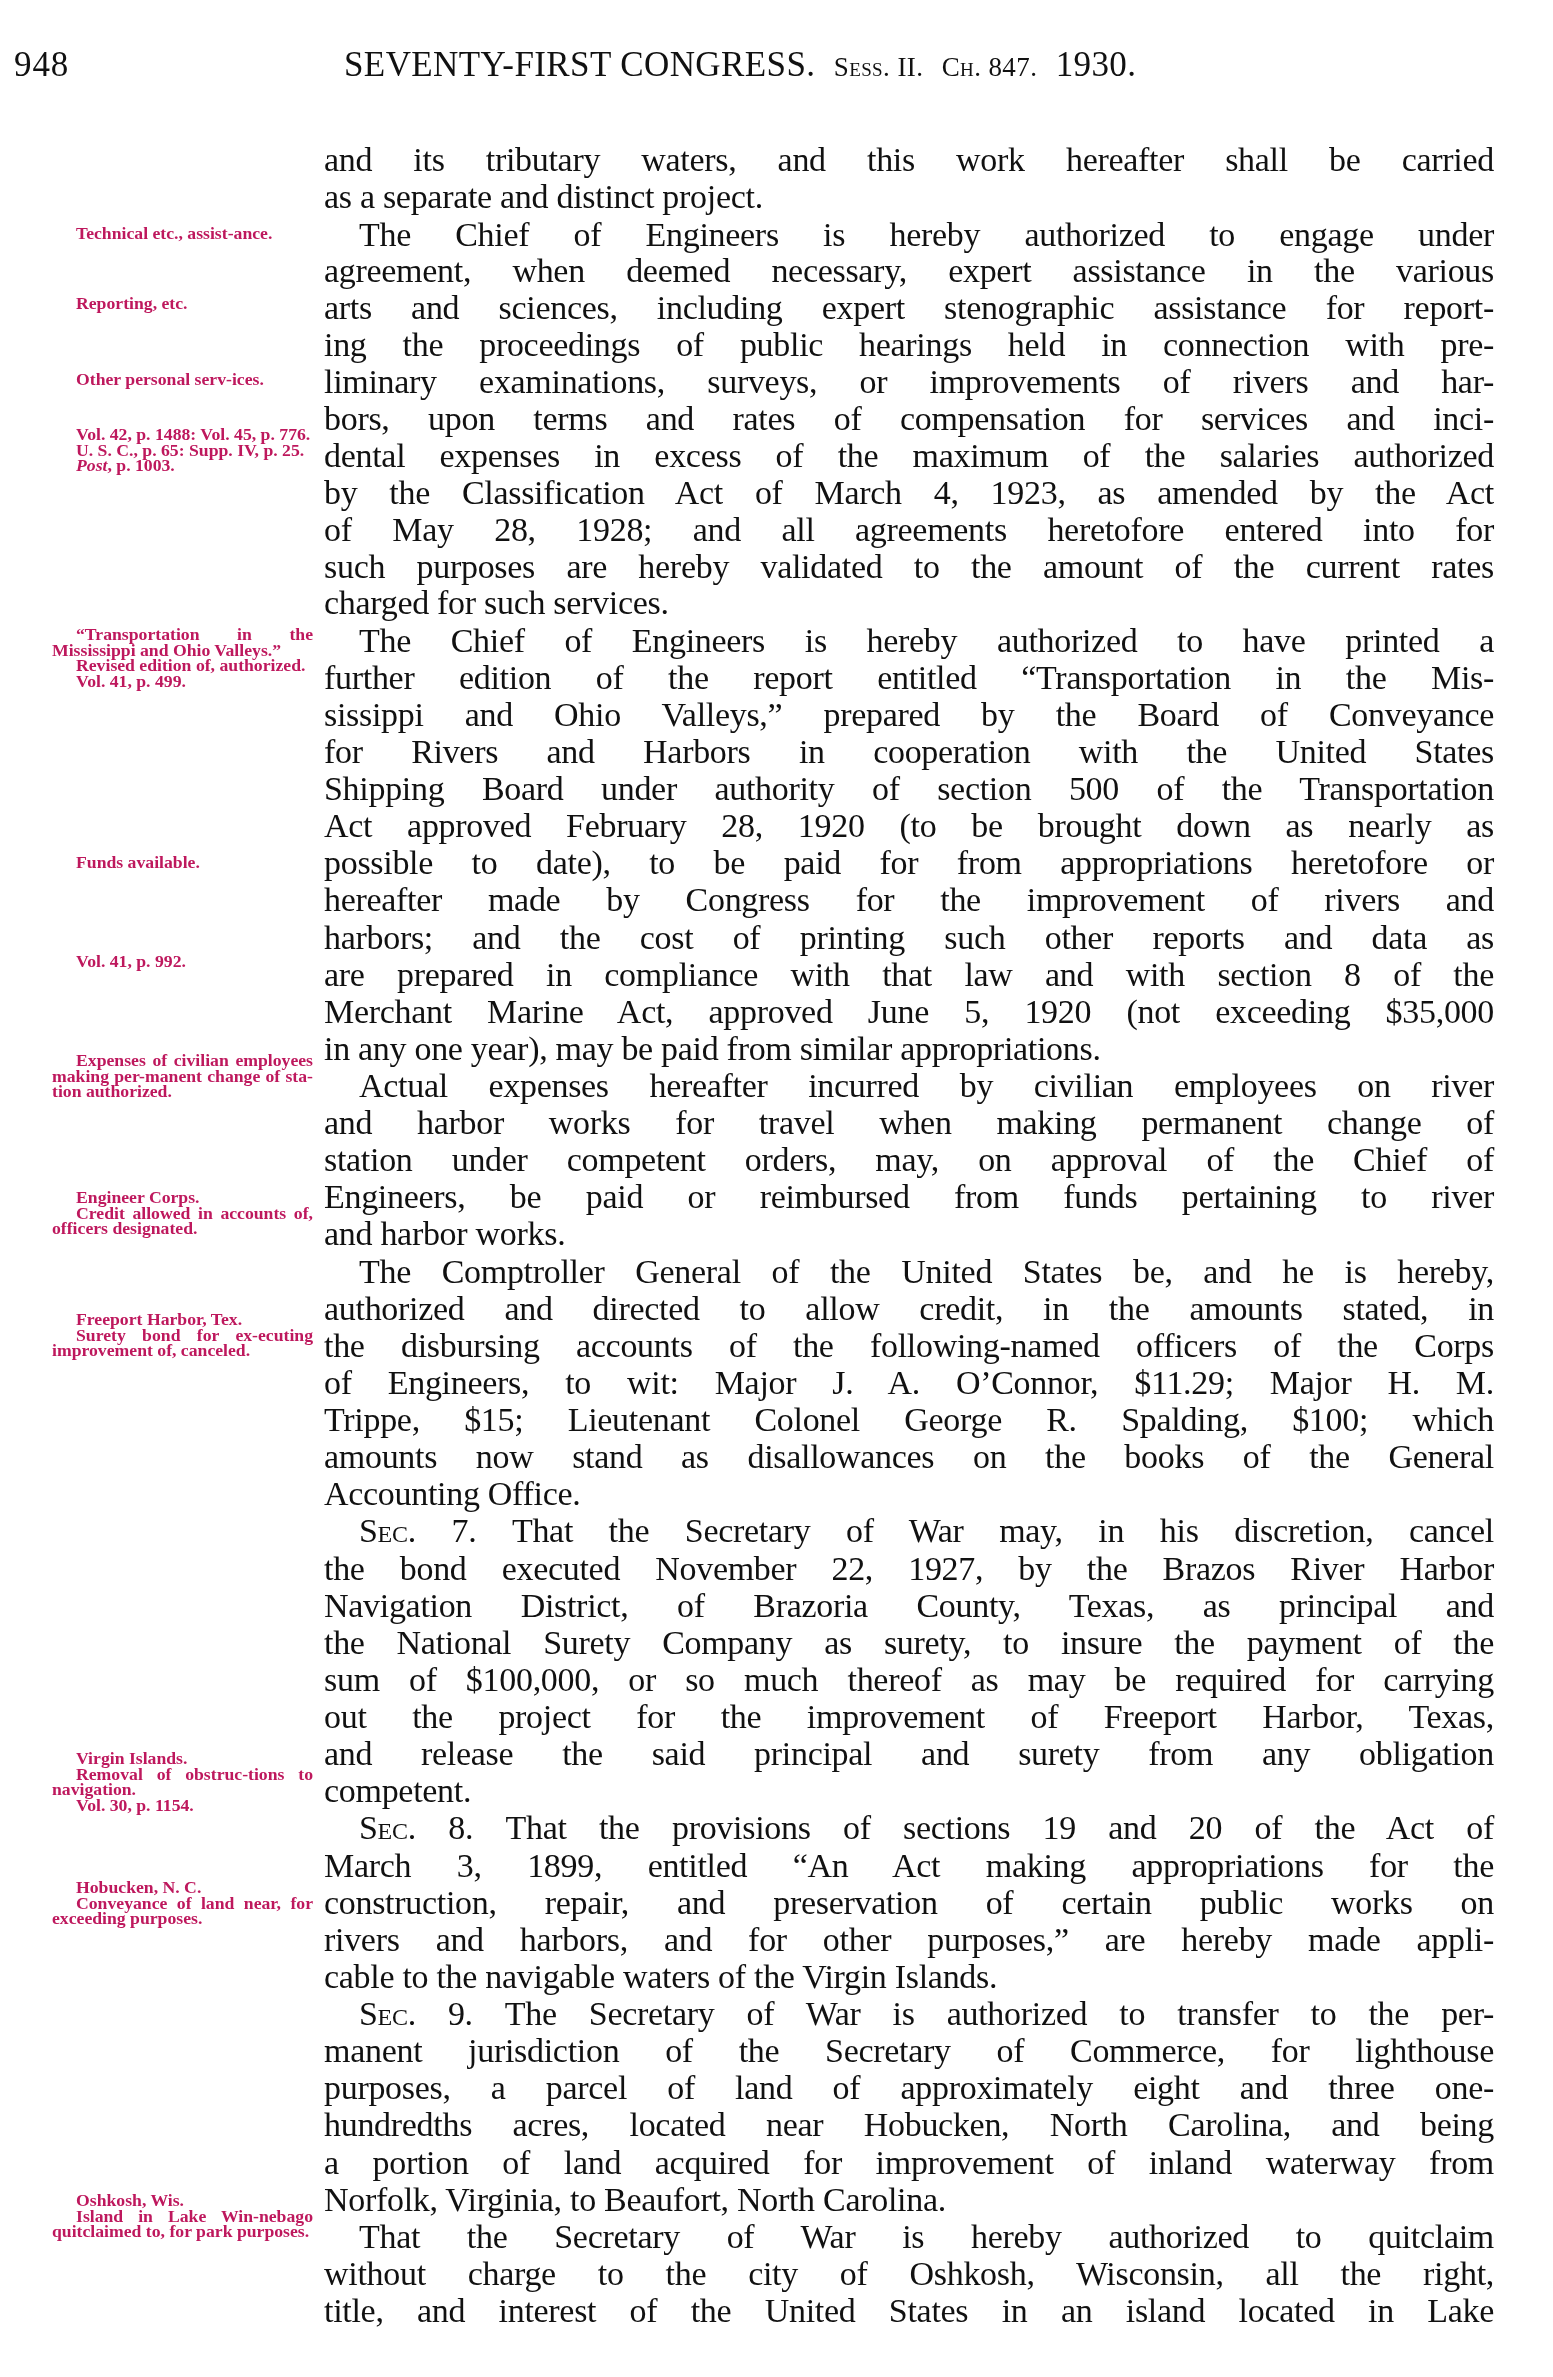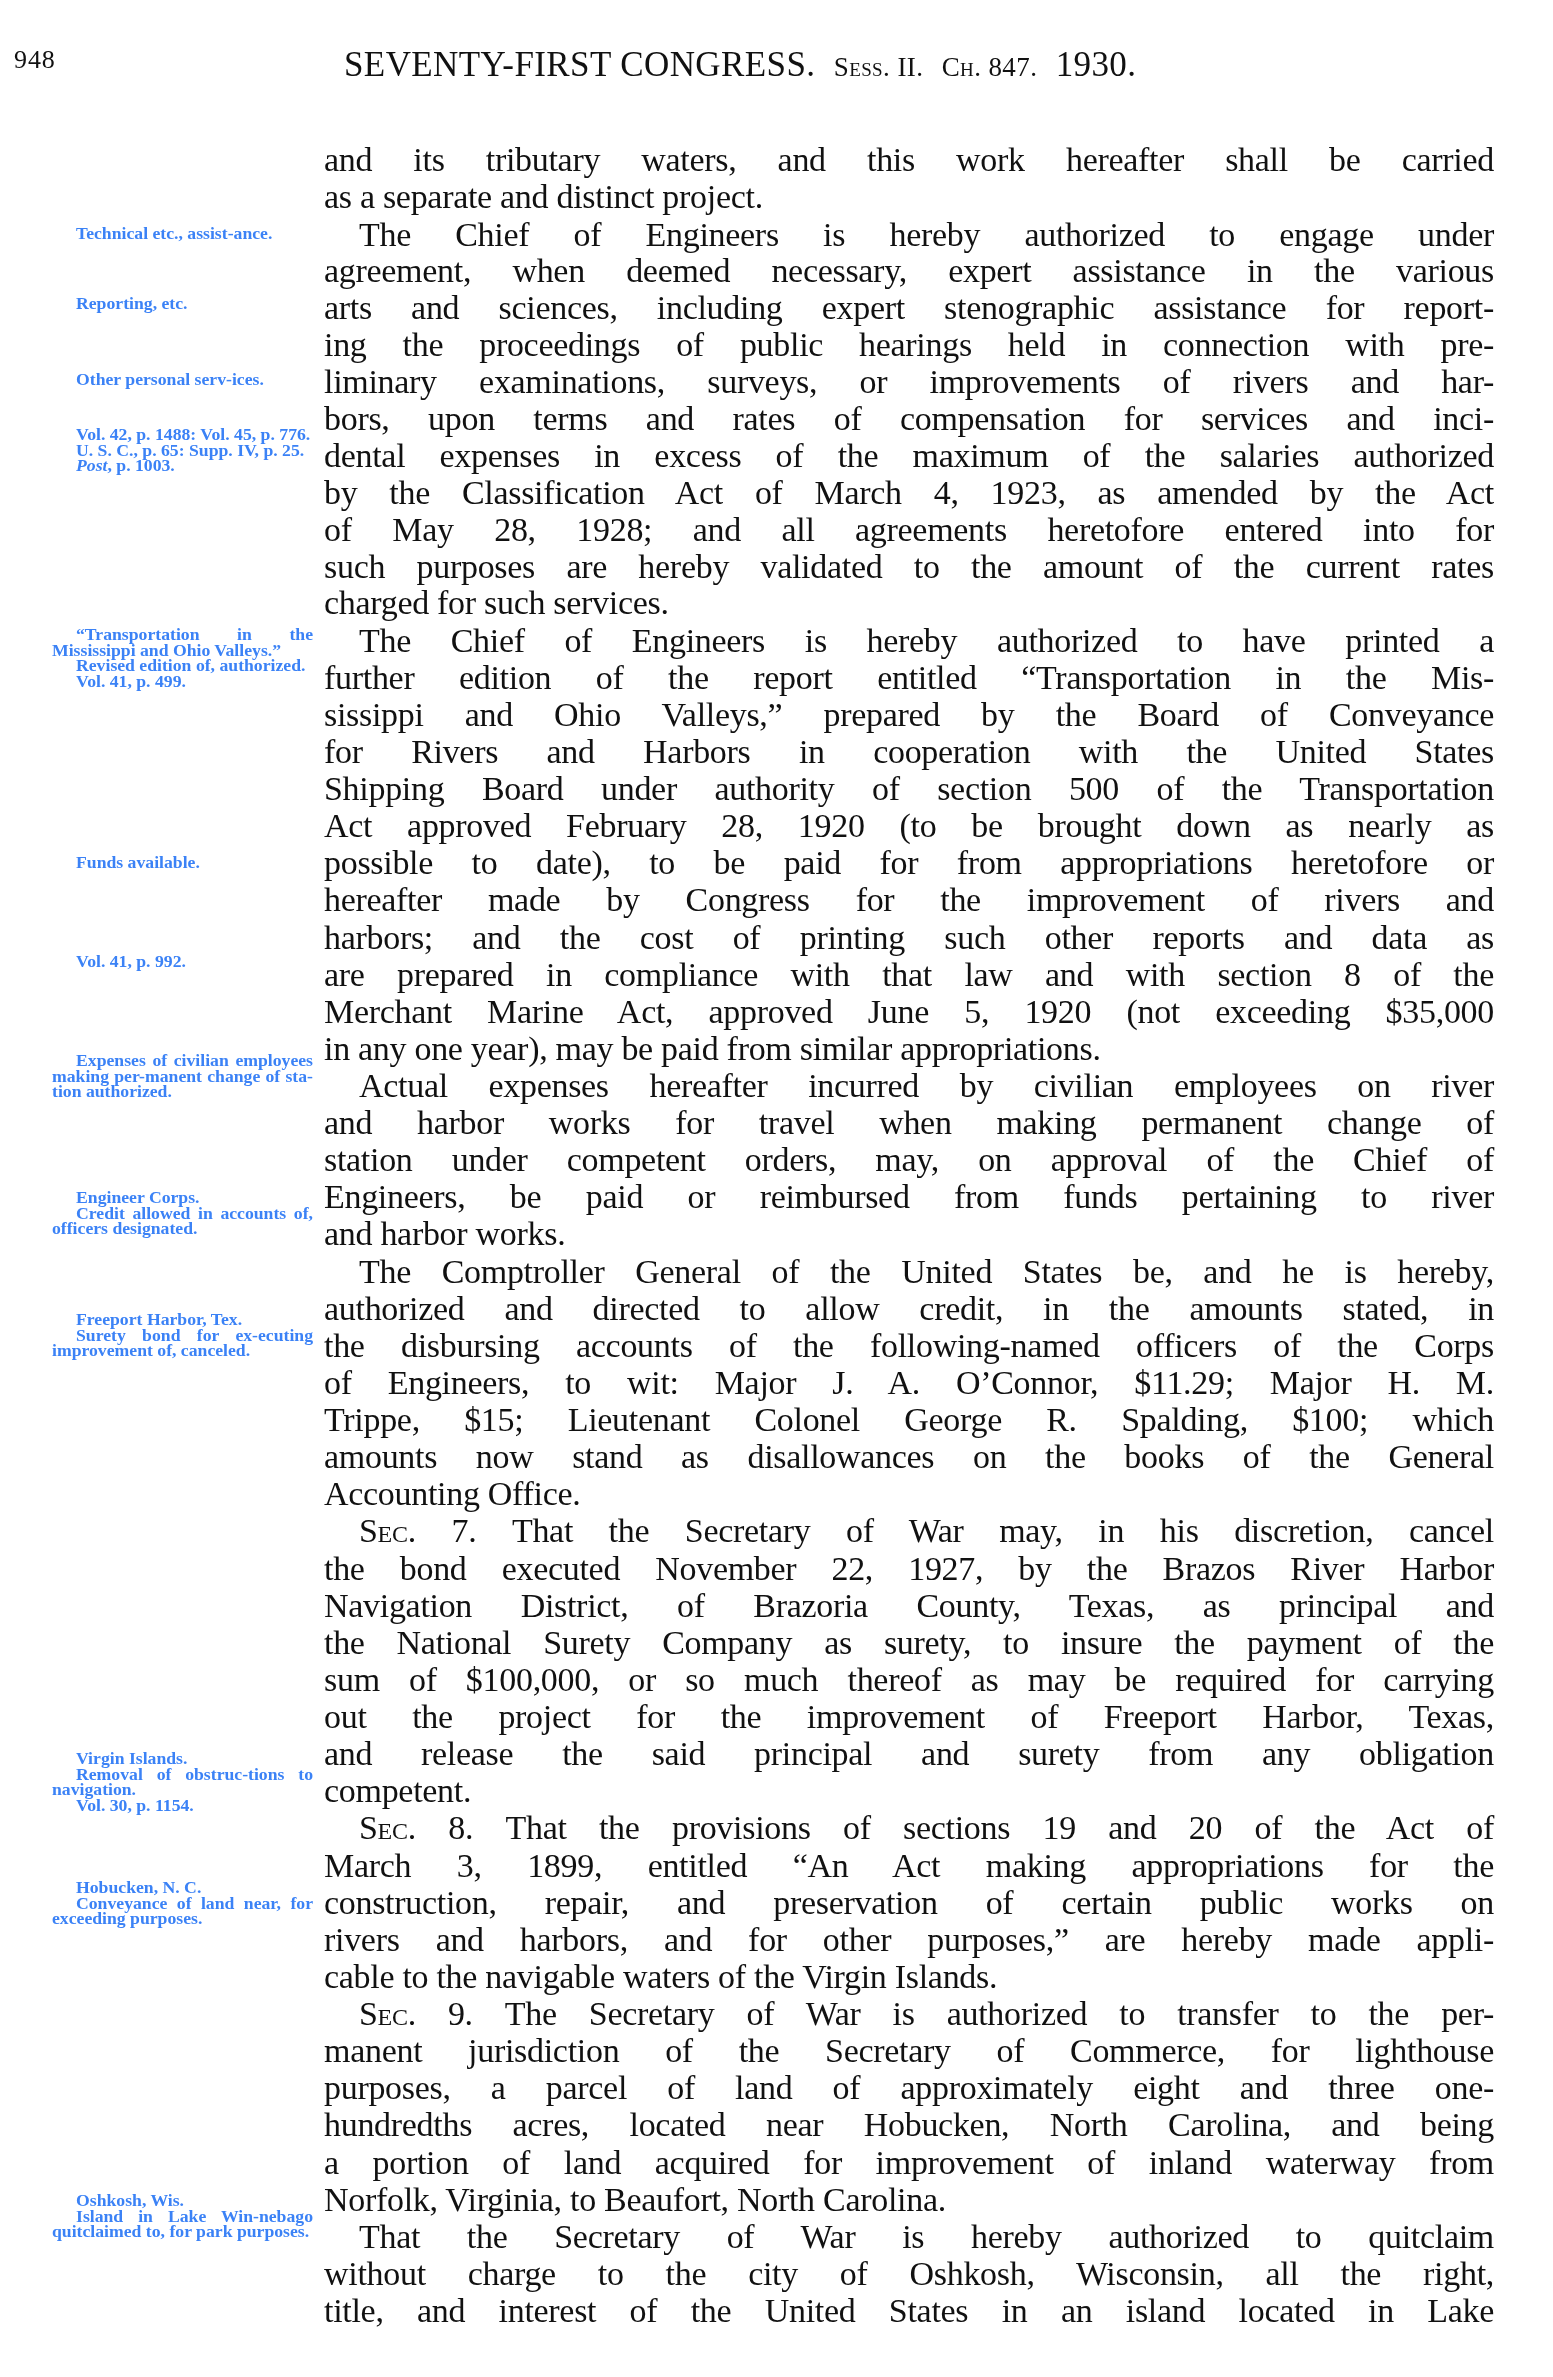--- a/index.html
+++ b/index.html
@@ -1,27 +1,27 @@
 <!DOCTYPE html>
 <html style="font-size:14px"><head>
 <meta charset="utf-8">
 <style>
   html, body { margin: 0; padding: 0; background: #ffffff; }
   body { width: 1554px; height: 2377px; position: relative; overflow: hidden; color: #111; }
   #header { position: absolute; top: 45px; left: 0; width: 1554px; height: 52px; }
-  #page-number { position: absolute; left: 14px; top: 0; font-size: 26px; font-family: "Liberation Serif", serif; letter-spacing: 0.9px; }
+  #page-number { position: absolute; left: 14px; top: 0; font-size: 35px; font-family: "Liberation Serif", serif; letter-spacing: 0.9px; }
   #running-head { position: absolute; left: 344px; top: 0; font-size: 35px; font-family: "Liberation Serif", serif; letter-spacing: 0.4px; white-space: nowrap; }
   #running-head .sc { font-size: 27px; text-align: center; }
   #body-col { position: absolute; left: 324px; top: 0; width: 1170px; }
   .bline { position: absolute; left: 0; width: 1170px; font-family: "Liberation Serif", serif; font-size: 34px; line-height: 37px; white-space: nowrap; text-align: justify; text-align-last: justify; letter-spacing: -0.3px; }
   .bline.last { text-align-last: left; }
   .bline.indent { padding-left: 35px; width: 1135px; }
   .sc { font-variant: small-caps; }
   #margin-col { position: absolute; left: 52px; top: 0; width: 261px; }
-  .note { position: absolute; left: 0; width: 261px; font-family: "Liberation Serif", serif; font-weight: bold; font-size: 17.7px; line-height: 15.5px; text-align: justify; color: #3b82f6; }
+  .note { position: absolute; left: 0; width: 261px; font-family: "Liberation Serif", serif; font-weight: bold; font-size: 17.7px; line-height: 15.5px; text-align: justify; color: #be185d; }
   .note p { margin: 0; text-indent: 24px; }
   .note .it { font-style: italic; }
 </style>
 </head>
 <body>
 
 <div id="header">
   <span id="page-number">948</span>
   <span id="running-head">
     <span>SEVENTY-FIRST CONGRESS.</span>&nbsp;

